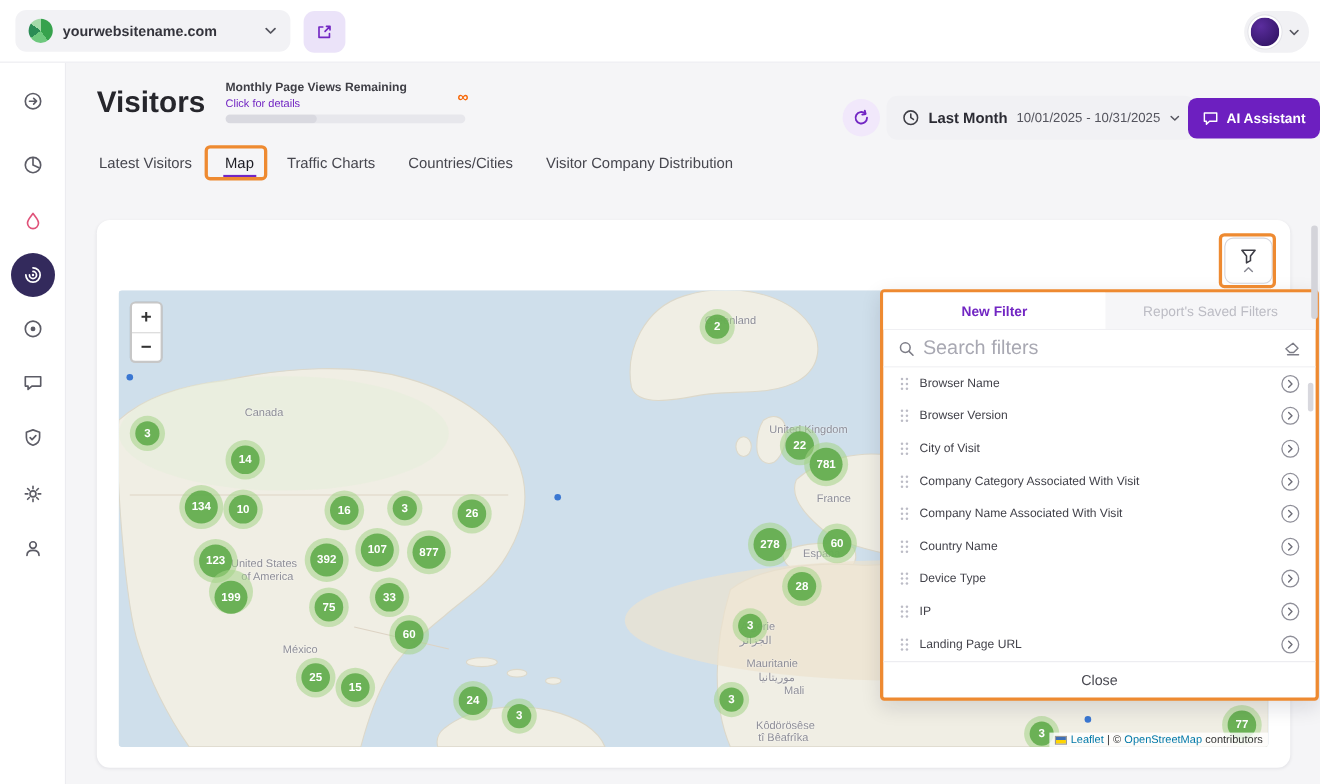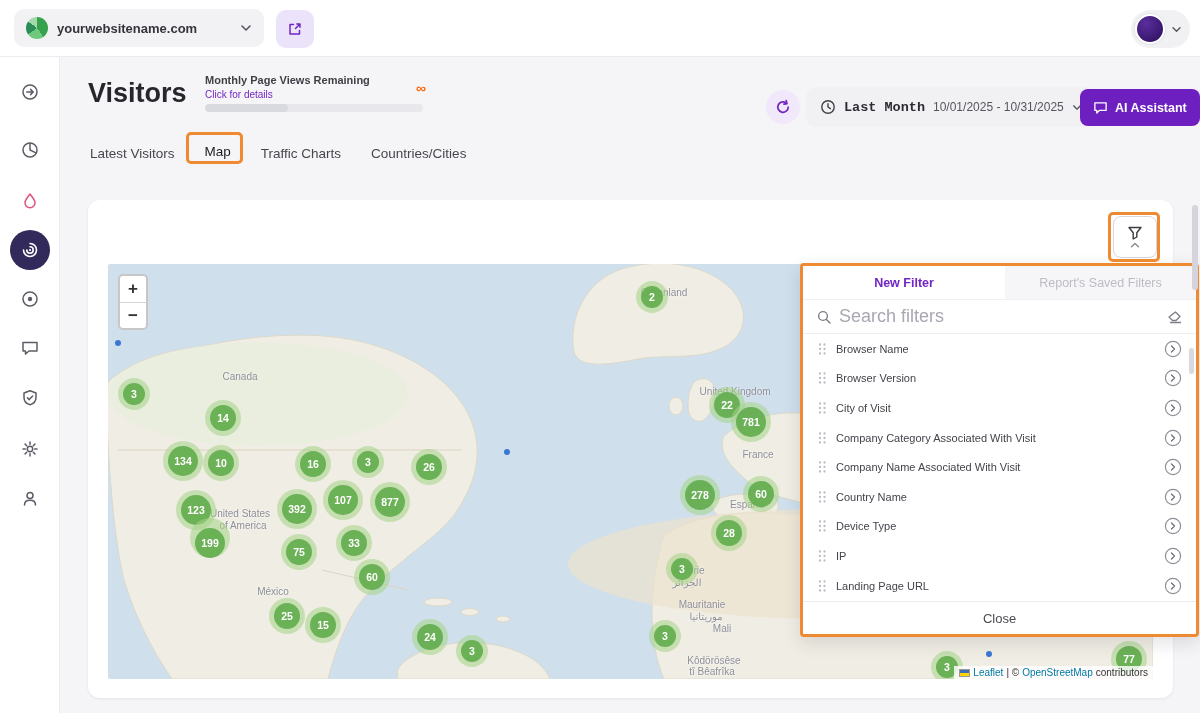--- a/index.html
+++ b/index.html
@@ -32,27 +32,27 @@
 
   
   .page-title{position:absolute;left:88px;top:78px;font-size:27px;font-weight:700;color:#26262c;}
   .pv-label{position:absolute;left:205px;top:74px;font-size:11px;font-weight:700;color:#3f3f46;}
   .pv-link{position:absolute;left:205px;top:89px;font-size:10px;color:var(--purple);cursor:pointer;text-align:right;}
   .pv-bar{position:absolute;left:205px;top:104px;width:218px;height:8px;border-radius:4px;background:#e7e7ec;overflow:hidden;}
   .pv-fill{width:38%;height:100%;background:#d9d9e0;border-radius:4px;}
   .pv-inf{position:absolute;left:416px;top:80px;font-size:14px;font-weight:700;color:#f76707;}
   .refresh-btn{position:absolute;left:766px;top:90px;width:34px;height:34px;border-radius:50%;background:var(--purple-light);display:flex;align-items:center;justify-content:center;cursor:pointer;}
   .period{position:absolute;left:806px;top:87px;height:40px;border-radius:10px;background:#f1f1f4;display:flex;align-items:center;gap:8px;padding:0 14px;cursor:pointer;}
-  .period-label{font-size:13.5px;font-weight:700;color:#2b2b33;font-family:Liberation Mono, monospace;}
+  .period-label{font-size:13.5px;font-weight:700;color:#2b2b33;}
   .period-range{font-size:12px;color:#55555e;}
   .ai-btn{position:absolute;left:1080px;top:89px;height:37px;border-radius:8px;background:#6d1fc0;color:#fff;display:flex;align-items:center;gap:7px;padding:0 13px;cursor:pointer;}
   .ai-label{font-size:12.5px;font-weight:700;color:#fff;}
 
   
-  .tabs{position:absolute;left:88px;top:138px;display:flex;gap:26px;align-items:flex-end;height:26px;}
+  .tabs{position:absolute;left:88px;top:138px;display:flex;gap:26px;align-items:flex-start;height:26px;}
   .tab{font-size:13.5px;color:#46464e;cursor:pointer;white-space:nowrap;padding:3px 2px;}
   .tab.active{color:#1d1d24;border-bottom:2px solid var(--purple);}
 
   
   .card{position:absolute;left:88px;top:200px;width:1085px;height:498px;background:#fff;border-radius:12px;box-shadow:0 1px 3px rgba(20,20,40,.07);z-index:5;}
   .card-title-row{position:absolute;left:20px;top:16px;display:flex;align-items:center;gap:14px;}
   .card-title{font-size:15.5px;font-weight:500;color:#2e2e36;border-bottom:1px dashed #b3b3bc;padding-bottom:3px;}
   .filter-btn{position:absolute;left:1025px;top:16px;width:44px;height:42px;border:1px solid #d6d6dd;border-radius:8px;background:#fff;display:flex;flex-direction:column;align-items:center;justify-content:center;gap:1px;cursor:pointer;}
 
   
@@ -208,20 +208,21 @@
         <path d="M2 3 H14 V11 H7 L4 13.8 V11 H2 Z" fill="none" stroke="#fff" stroke-width="1.4" stroke-linejoin="round"></path>
       </svg>
     <span class="ai-label">AI Assistant</span>
   </div>
 
   <nav class="tabs" id="tabs">
       <div class="tab">Latest Visitors</div>
       <div class="tab active">Map</div>
       <div class="tab">Traffic Charts</div>
       <div class="tab">Countries/Cities</div>
+      <div class="tab">Visitor Company Distribution</div>
     </nav>
 
   <section class="card">
     <div class="filter-btn">
       <svg width="16" height="15" viewBox="0 0 16 15">
           <path d="M2 1.5 H14 L9.8 6.8 V11 L6.2 13 V6.8 Z" fill="none" stroke="#3c3c44" stroke-width="1.4" stroke-linejoin="round"></path>
         </svg>
       <svg width="10" height="6" viewBox="0 0 10 6">
           <path d="M1.5 4.8 L5 1.4 L8.5 4.8" fill="none" stroke="#8a8a94" stroke-width="1.4" stroke-linecap="round" stroke-linejoin="round"></path>
         </svg>

